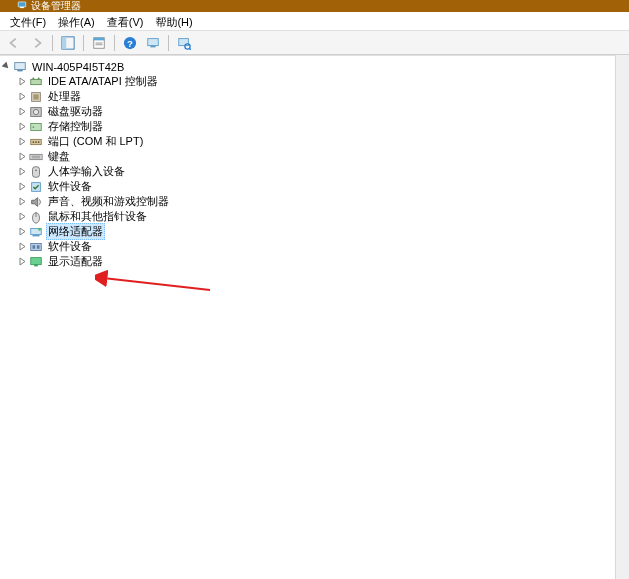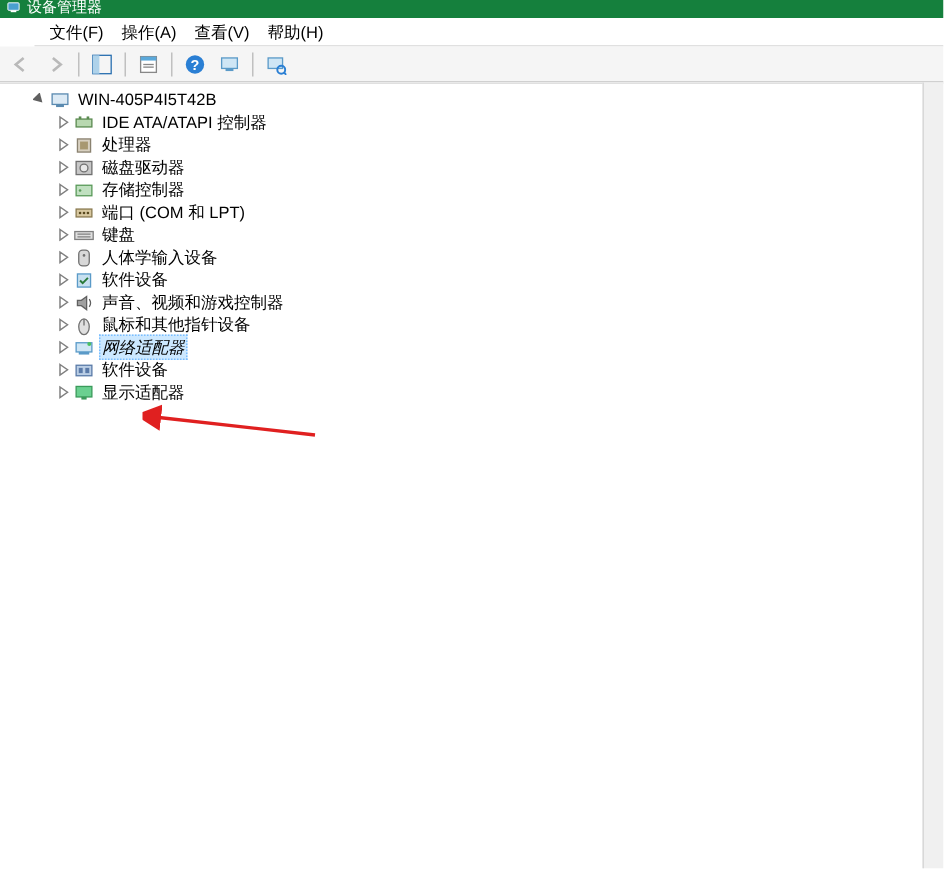--- a/index.html
+++ b/index.html
@@ -1,40 +1,40 @@
 <!DOCTYPE html>
 <html><head>
 <meta charset="utf-8">
 <style>
   * { margin: 0; padding: 0; box-sizing: border-box; font-family: "Microsoft YaHei", "Segoe UI", Tahoma, sans-serif; }
   body { width: 629px; height: 579px; background: #fff; overflow: hidden; position: relative; }
 
   
-  .title-bar { height: 12px; background: #15803d; color: #fff; display: flex; align-items: flex-start; padding: 0 4px; font-size: 10px; }
+  .title-bar { height: 12px; background: #a16207; color: #fff; display: flex; align-items: flex-start; padding: 0 17px; font-size: 10px; }
   .title-bar .icon { width: 10px; height: 10px; margin-right: 4px; display: flex; align-items: center; justify-content: center; }
   .title-bar .title-text { line-height: 12px; }
 
   
-  .menu-bar { height: 19px; background: #fff; border-bottom: 1px solid #e0e0e0; display: flex; align-items: center; padding: 0 4px; font-size: 11px; margin-left: 23px; }
+  .menu-bar { height: 19px; background: #fff; border-bottom: 1px solid #e0e0e0; display: flex; align-items: flex-end; padding: 0 4px; font-size: 11px; }
   .menu-item { padding: 0 6px; cursor: default; }
 
   
   .toolbar { height: 24px; background: #f5f5f5; border-bottom: 1px solid #d0d0d0; display: flex; align-items: center; padding: 0 3px; gap: 1px; }
   .tb-btn { width: 22px; height: 20px; display: flex; align-items: center; justify-content: center; border: 1px solid transparent; cursor: default; }
   .tb-sep { width: 1px; height: 16px; background: #c0c0c0; margin: 0 3px; }
   .tb-btn.disabled { opacity: .4; cursor: default; }
 
   
   .tree-area { position: absolute; top: 55px; left: 0; right: 0; bottom: 0; background: #fff; overflow: auto; border-top: 1px solid #e0e0e0; }
-  .tree-root { padding: 3px 20px; }
+  .tree-root { padding: 3px 0; }
   .tree-node { display: flex; align-items: center; height: 15px; font-size: 11px; white-space: nowrap; }
   .tree-toggle { width: 12px; height: 12px; display: flex; align-items: center; justify-content: center; cursor: default; color: #555; }
   .tree-icon { width: 14px; height: 14px; margin: 0 3px 0 1px; display: flex; align-items: center; justify-content: center; flex-shrink: 0; }
   .tree-label { padding: 0 2px; }
-  .tree-label.selected { background: #cce8ff; border: 1px dotted #7abdff; padding: 0 1px; font-style: italic; }
+  .tree-label.selected { background: #cce8ff; border: 1px dotted #7abdff; padding: 0 1px; }
   .tree-children { margin-left: 16px; }
 
   
   .arrow-annot { position: absolute; pointer-events: none; }
 
   
   .right-border { position: absolute; top: 55px; right: 0; width: 14px; bottom: 0; background: #f0f0f0; border-left: 1px solid #d8d8d8; }
 </style>
 </head>
 <body>

